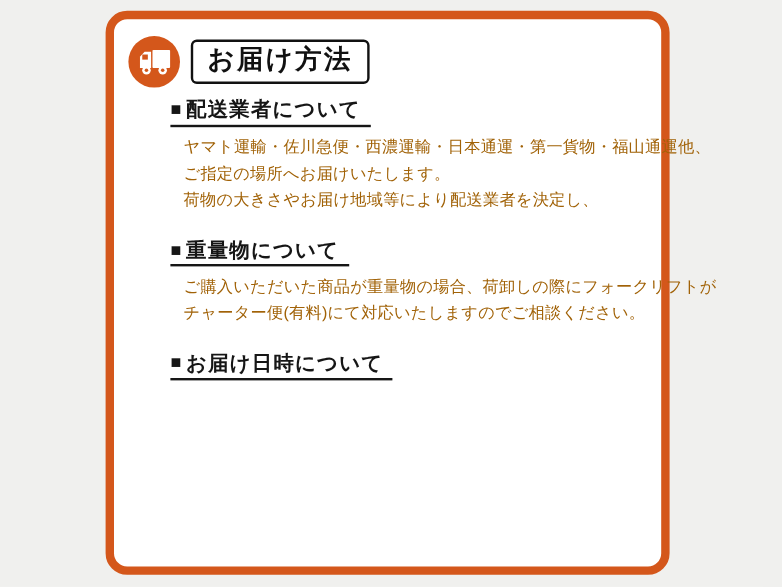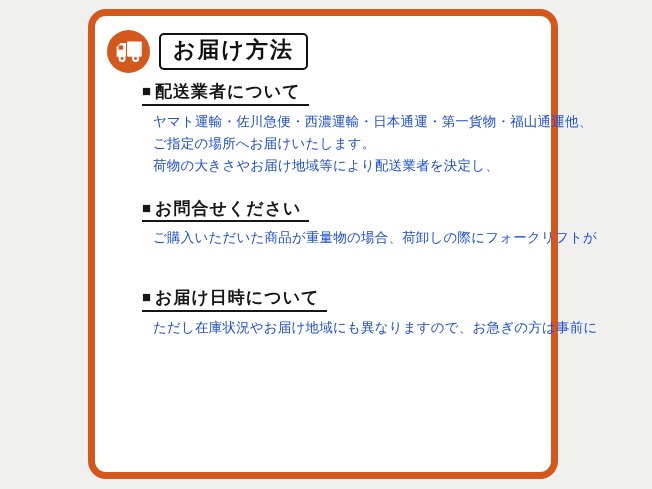--- a/index.html
+++ b/index.html
@@ -51,35 +51,34 @@
     font-size: 17px;
     font-weight: bold;
     color: #161616;
     letter-spacing: 1px;
     border-bottom: 2px solid #161616;
     padding: 0 8px 2px 0;
     line-height: 1.15;
   }
   .sec1 .section-heading { margin-top: 9px; }
   .sec2 .section-heading { margin-top: 21px; }
-  .sec3 .section-heading { margin-top: 38px; }
+  .sec3 .section-heading { margin-top: 21px; }
   .bullet {
     display: inline-block;
     font-size: 15px;
     margin-right: 3px;
     position: relative;
     top: -1px;
   }
   .section-body {
     margin: 6px 0 0 11px;
     font-size: 13.5px;
-    color: #1d4ed8;
+    color: #a16207;
     line-height: 22px;
     letter-spacing: 0.2px;
-    font-family: Liberation Mono, monospace;
   }
   .body-line { white-space: nowrap; }
 </style>
 </head>
 <body>
 
 <div class="panel">
 
   <div class="panel-header">
     <div class="truck-badge">
@@ -101,26 +100,26 @@
   <div class="section sec1">
     <div class="section-heading"><span class="bullet">■</span><span>配送業者について</span></div>
     <div class="section-body">
       <div class="body-line">ヤマト運輸・佐川急便・西濃運輸・日本通運・第一貨物・福山通運他、</div>
       <div class="body-line">ご指定の場所へお届けいたします。</div>
       <div class="body-line">荷物の大きさやお届け地域等により配送業者を決定し、</div>
     </div>
   </div>
 
   <div class="section sec2">
-    <div class="section-heading"><span class="bullet">■</span><span>お問合せください</span></div>
+    <div class="section-heading"><span class="bullet">■</span><span>重量物について</span></div>
     <div class="section-body">
       <div class="body-line">ご購入いただいた商品が重量物の場合、荷卸しの際にフォークリフトが</div>
+      <div class="body-line">チャーター便(有料)にて対応いたしますのでご相談ください。</div>
     </div>
   </div>
 
   <div class="section sec3">
     <div class="section-heading"><span class="bullet">■</span><span>お届け日時について</span></div>
     <div class="section-body">
-      <div class="body-line">ただし在庫状況やお届け地域にも異なりますので、お急ぎの方は事前に</div>
     </div>
   </div>
 
 </div>
 
 </body></html>

